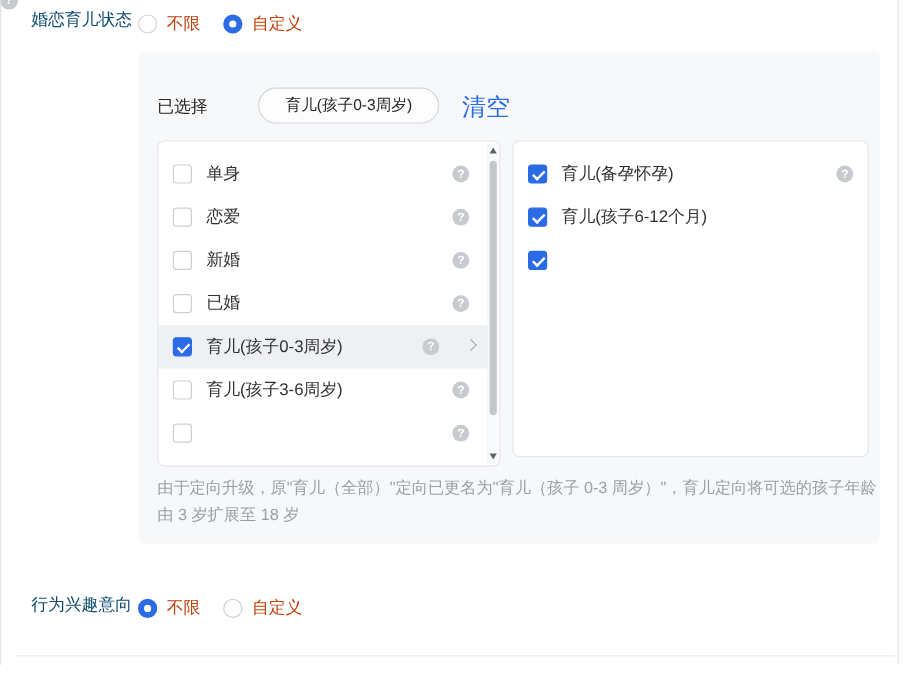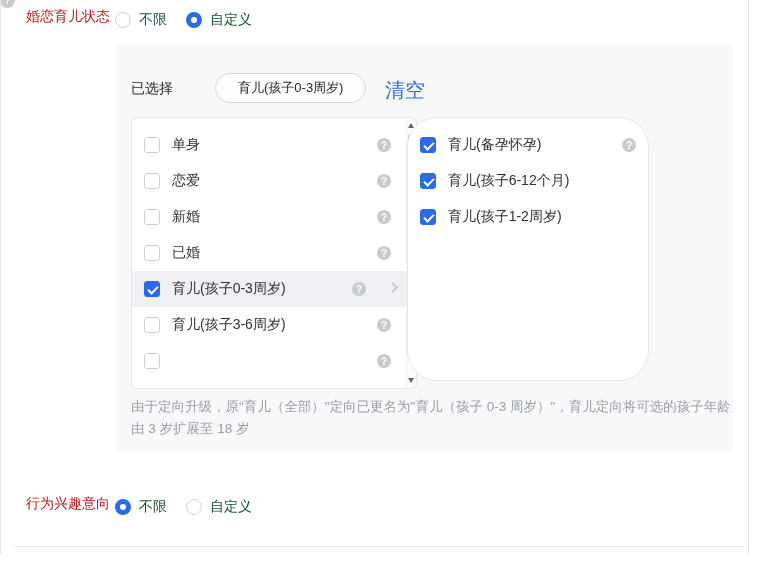--- a/index.html
+++ b/index.html
@@ -3,41 +3,41 @@
 <meta charset="utf-8">
 <style>
   * { margin:0; padding:0; box-sizing:border-box; }
   html,body { width:757px; height:561px; background:#fff; overflow:hidden;
     font-family:"Liberation Sans","DejaVu Sans",sans-serif; }
   #page { position:relative; width:757px; height:561px; background:#fff; }
 
   .vline { position:absolute; top:0; width:1px; height:561px; background:#e3e3e5; }
   .hline { position:absolute; left:13px; width:733px; height:1px; background:#ebebed; }
 
-  .sec-label { position:absolute; left:26px; font-size:14px; color:#b91c1c; line-height:20px; }
+  .sec-label { position:absolute; left:26px; font-size:14px; color:#0c4a6e; line-height:20px; }
 
   .radio-wrap { position:absolute; display:flex; align-items:center; height:20px; cursor:pointer; }
   .rdot { width:16px; height:16px; border-radius:50%; border:1px solid #cfd2d6; background:#fff; margin-right:8px; flex:0 0 auto; }
   .rdot.on { border:5px solid #2b6be5; }
-  .rtext { font-size:14px; color:#14532d; }
+  .rtext { font-size:14px; color:#c2410c; }
 
   .panel { position:absolute; left:116px; top:50px; width:617px; height:410px;
     background:#f7f8fa; border-radius:4px; }
 
   .selbar { position:absolute; left:131px; top:87px; height:30px; display:flex; font-size:14px; }
   .selbar .dark { color:#262626; }
   .selbar .dim { color:#8f9399;margin-left:43px; }
   .pill { position:absolute; left:215px; top:80px; height:30px; padding:0 22px;
     display:flex; align-items:center; background:#fdfdfe; border:1px solid #d4d7db;
     border-radius:16px; font-size:13px; color:#262626; white-space:nowrap; }
   .clear-link { position:absolute; left:385px; top:87px; font-size:20px; color:#2b6be5; cursor:pointer; line-height:20px; }
 
   .listbox { position:absolute; top:124px; background:#fff; border:1px solid #e4e6ea; border-radius:6px; }
   .listbox.left { left:131px; width:286px; height:272px; }
-  .listbox.right { left:407px; width:242px; height:264px;border-radius:30px; }
+  .listbox.right { left:427px; width:297px; height:264px; }
   .rows { position:absolute; top:0; left:0; right:0; }
   .row { position:relative; height:36px; display:flex; align-items:center; padding-left:12px; cursor:pointer; }
   .listbox.left .row { margin-top:0; width:276px; }
   .listbox.left .rows { top:9px; }
   .listbox.right .rows { top:9px; }
   .row.hl { background:#eef0f3; }
   .cb { width:16px; height:16px; border:1px solid #ccd0d4; border-radius:3px; background:#fff; margin-right:12px; position:relative; flex:0 0 auto; }
   .cb.on { background:#2b6be5; border-color:#2b6be5; }
   .cb.on::after { content:""; position:absolute; left:3px; top:3.5px; width:8px; height:4px;
     border-left:2px solid #fff; border-bottom:2px solid #fff; transform:rotate(-45deg); }
@@ -155,21 +155,20 @@
           <span class="help">?</span>
 
         </div>
         <div class="row">
           <span class="cb on"></span>
           <span class="rlabel">育儿(孩子6-12个月)</span>
 
         </div>
         <div class="row">
           <span class="cb on"></span>
-          <span class="rlabel">育儿(孩子1-2周岁)</span>
 
         </div>
       </div>
   </div>
 
   <div class="note">由于定向升级，原"育儿（全部）"定向已更名为"育儿（孩子 0-3 周岁）"，育儿定向将可选的孩子年龄由 3 岁扩展至 18 岁</div>
 
   <div class="sec-label" style="top:500px;">行为兴趣意向</div>
 
   <div class="radio-wrap" style="left:115px; top:504px;">

